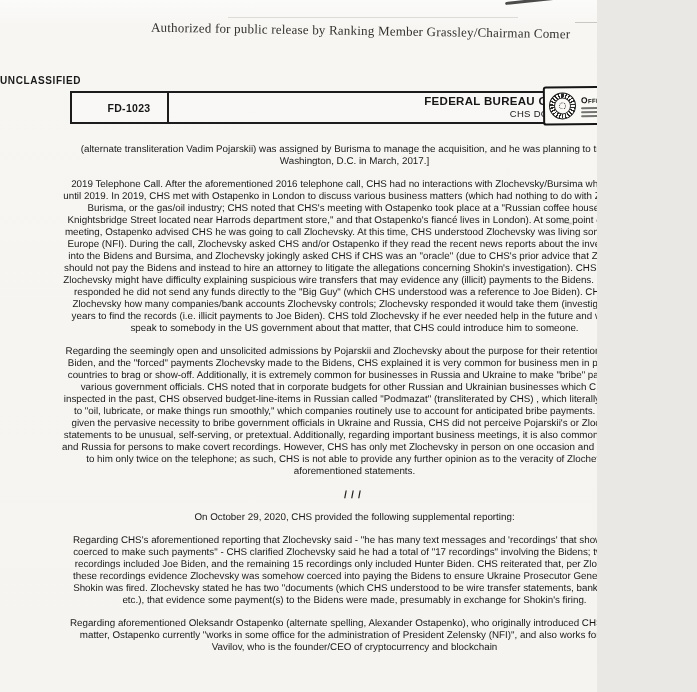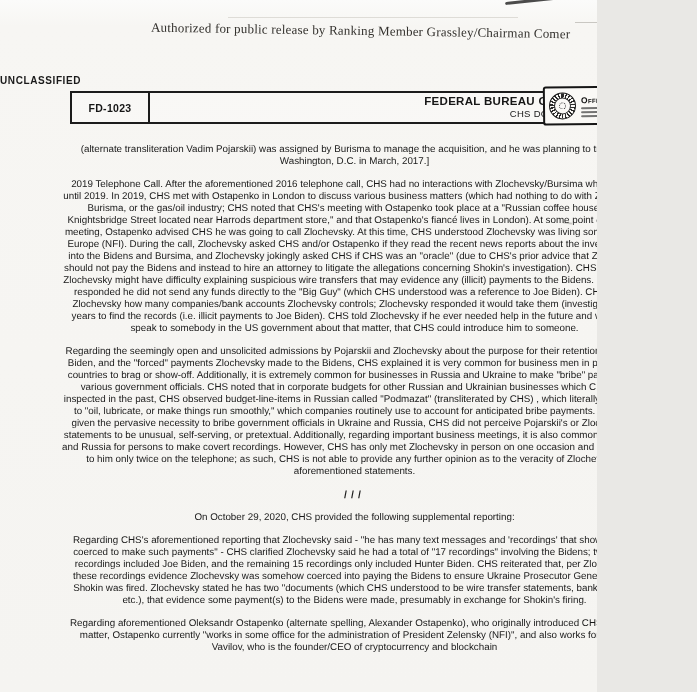--- a/index.html
+++ b/index.html
@@ -23,21 +23,21 @@
     font-family:"Liberation Serif","DejaVu Serif",serif;
     font-size:13px;color:#33312d;letter-spacing:.2px;
     transform:rotate(0.9deg);white-space:nowrap;
   }
   .classification{
     position:absolute;top:75px;left:0;width:100%;
     text-align:left;font-weight:bold;font-size:10px;letter-spacing:.6px;color:#1a1a1a;
   }
   .header-table{
     position:absolute;left:70px;top:91px;width:583px;height:33px;
-    border:2px solid #1c1c1c;display:flex;box-sizing:border-box;background:rgba(255,255,255,.25);
+    border:2px solid #1c1c1c;display:flex;box-sizing:border-box;background:rgba(255,255,255,.25);padding-left:19px;
   }
   .form-number-cell{
     width:76px;border-right:2px solid #1c1c1c;display:flex;align-items:center;justify-content:center;
     font-weight:bold;font-size:10.5px;letter-spacing:.3px;
   }
   .title-cell{flex:1;display:flex;flex-direction:column;align-items:flex-end;justify-content:center;line-height:1.15;}
   .agency{font-weight:bold;font-size:11.5px;letter-spacing:.3px;}
   .doc-type{font-size:9.5px;letter-spacing:.3px;margin-top:1px;}
 
   .stamp{

